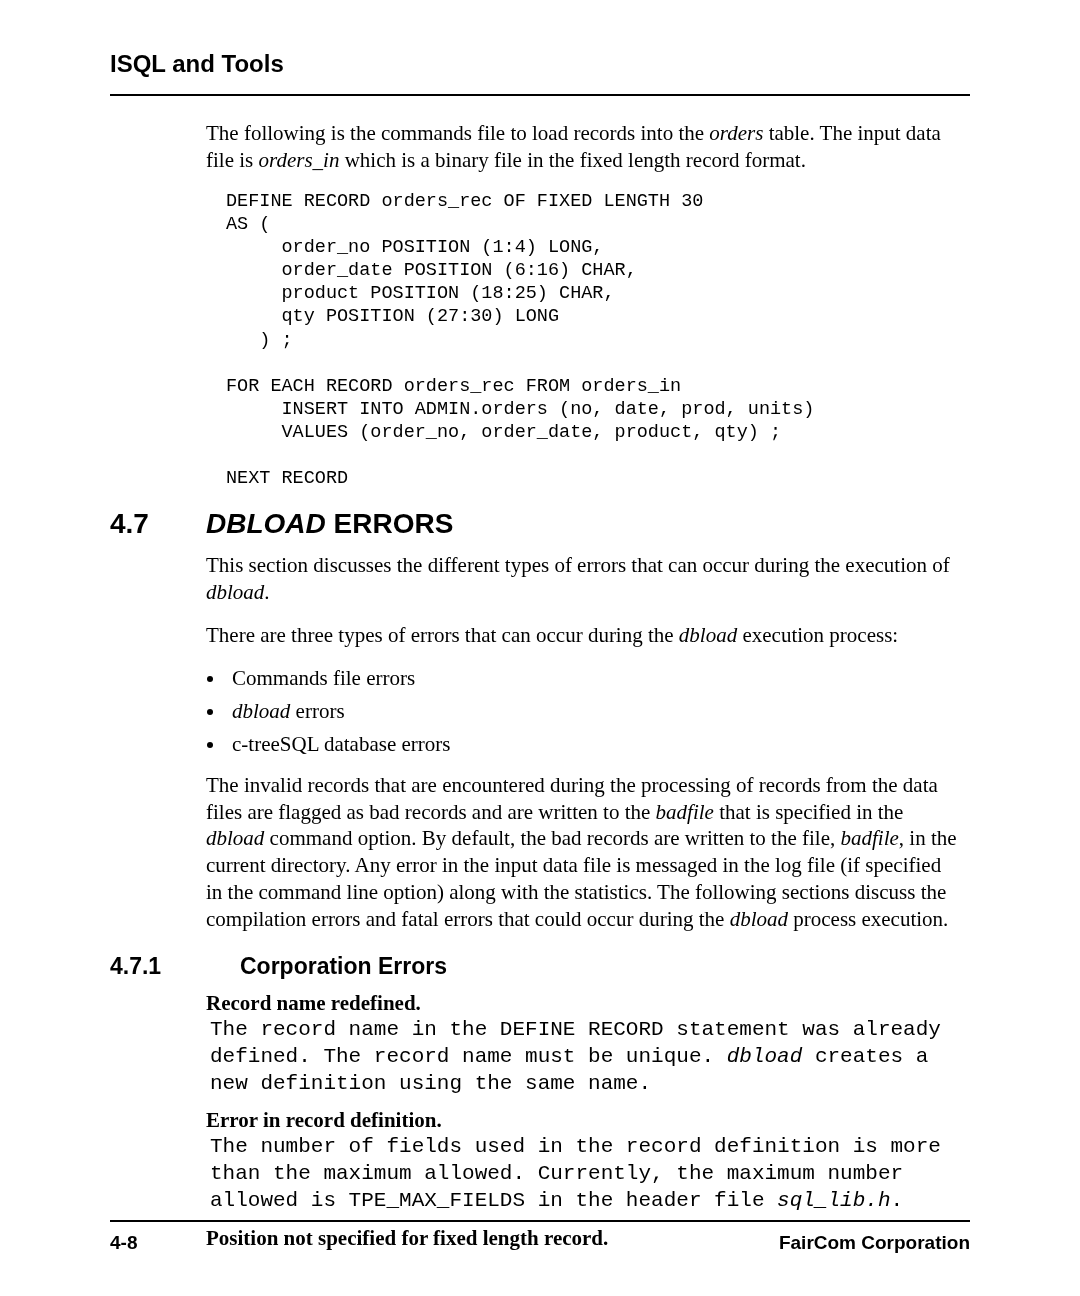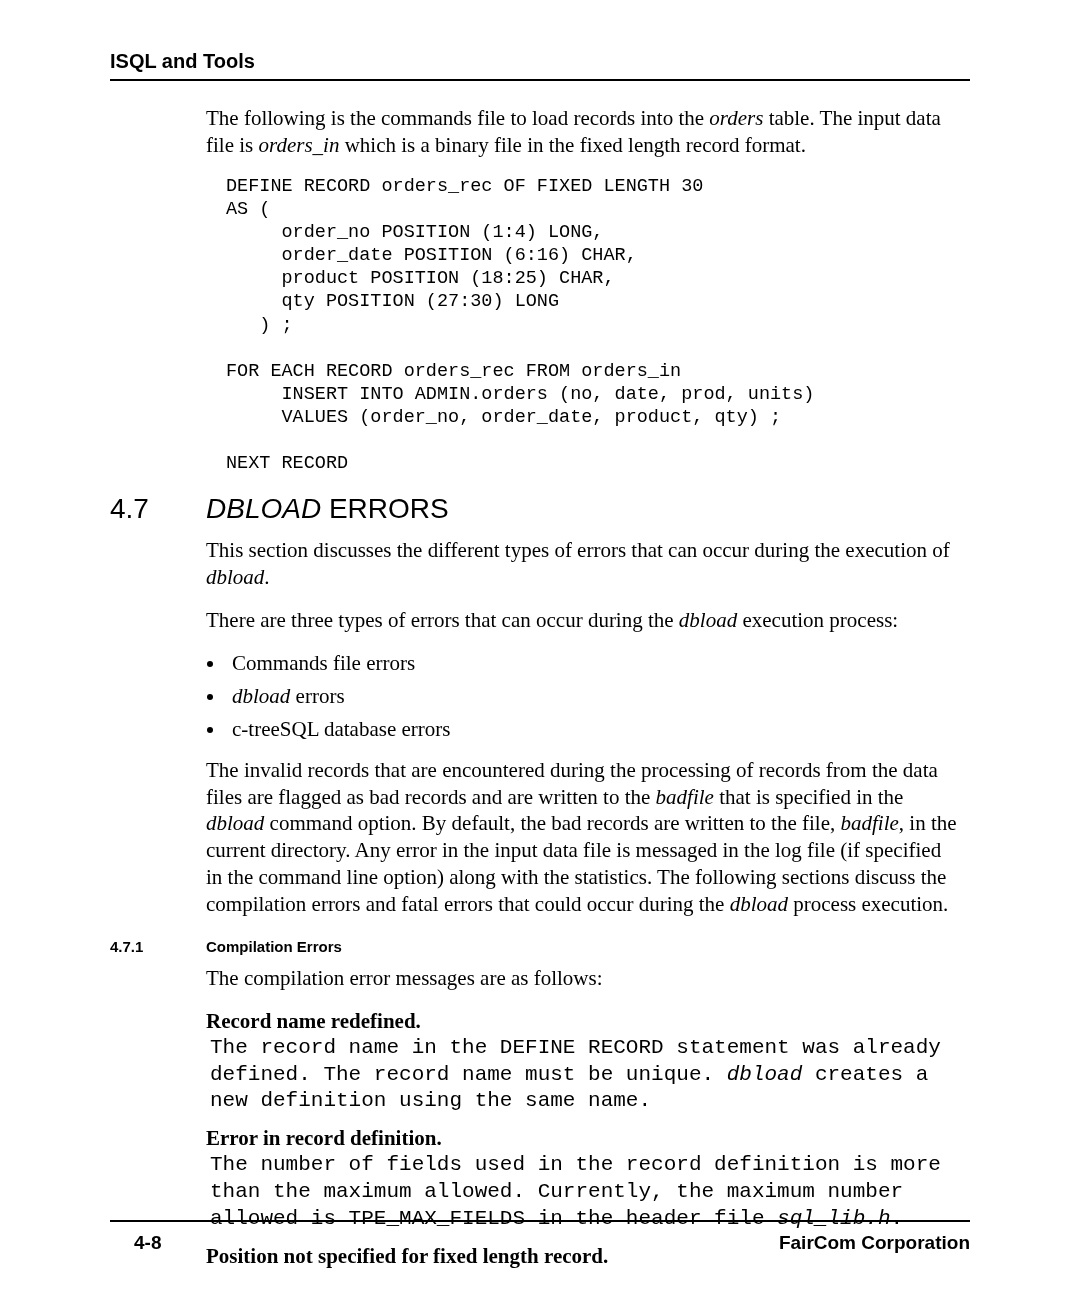--- a/index.html
+++ b/index.html
@@ -15,22 +15,22 @@
   .page {
     position: relative;
     width: 1080px;
     height: 1296px;
     box-sizing: border-box;
     padding: 50px 110px 0 110px;
   }
   .running-head {
     font-family: Arial, Helvetica, sans-serif;
     font-weight: bold;
-    font-size: 20px;
-    margin-bottom: 6px;
+    font-size: 24px;
+    margin-bottom: 16px;
   }
   .rule {
     border: 0;
     border-top: 2px solid #000;
     margin: 0 0 24px 0;
   }
   .body-block {
     margin-left: 96px;
     font-size: 21px;
     line-height: 1.28;
@@ -41,32 +41,33 @@
     font-size: 18.5px;
     white-space: pre;
     line-height: 1.25;
     margin: 8px 0 18px 20px;
   }
   .h2-row {
     display: flex;
     align-items: baseline;
     margin: 6px 0 12px 0;
     font-family: Arial, Helvetica, sans-serif;
-    font-weight: normal;
+    font-weight: bold;
     font-size: 28px;
   }
   .h2-num { width: 96px; flex: 0 0 96px; }
   .h2-title .ital { font-style: italic; }
   .h3-row {
     display: flex;
     align-items: flex-start;
     margin: 20px 0 10px 0;
     font-family: Arial, Helvetica, sans-serif;
     font-weight: bold;
-    font-size: 15px;
+    font-size: 23px;
+    gap: 34px;
   }
   .h3-num { width: 96px; flex: 0 0 96px; }
   ul.bullets {
     margin: 0 0 14px 0;
     padding-left: 20px;
   }
   ul.bullets li {
     margin: 6px 0;
     font-size: 21px;
     padding-left: 6px;
@@ -83,21 +84,20 @@
     right: 110px;
     bottom: 42px;
   }
   .footer .rule { margin-bottom: 10px; }
   .footer-row {
     display: flex;
     justify-content: space-between;
     font-family: Arial, Helvetica, sans-serif;
     font-weight: bold;
     font-size: 19px;
-    margin-left: 24px;
   }
 </style>
 </head>
 <body>
 
 <div class="page">
 
   <div class="running-head">ISQL and Tools</div>
   <hr class="rule">
 
@@ -137,25 +137,24 @@
       <li><span class="ital">dbload</span><span> errors</span></li>
       <li><span>c-treeSQL database errors</span></li>
     </ul>
     <p class="para">
       <span>The invalid records that are encountered during the processing of records from the data files are flagged as bad records and are written to the </span><span class="ital">badfile</span><span> that is specified in the </span><span class="ital">dbload</span><span> command option. By default, the bad records are written to the file, </span><span class="ital">badfile</span><span>, in the current directory. Any error in the input data file is messaged in the log file (if specified in the command line option) along with the statistics. The following sections discuss the compilation errors and fatal errors that could occur during the </span><span class="ital">dbload</span><span> process execution.</span>
     </p>
   </div>
 
   <div class="h3-row">
     <span class="h3-num">4.7.1</span>
-    <span>Compilation Errors</span>
+    <span>Corporation Errors</span>
   </div>
 
   <div class="body-block">
-    <p class="para">The compilation error messages are as follows:</p>
 
     <p class="term">Record name redefined.</p>
     <p class="desc">
       <span>The record name in the DEFINE RECORD statement was already defined. The record name must be unique. </span><span class="ital">dbload</span><span> creates a new definition using the same name.</span>
     </p>
 
     <p class="term">Error in record definition.</p>
 
     <p class="desc">
       <span>The number of fields used in the record definition is more than the maximum allowed. Currently, the maximum number allowed is TPE_MAX_FIELDS in the header file </span><span class="ital">sql_lib.h</span><span>.</span>

